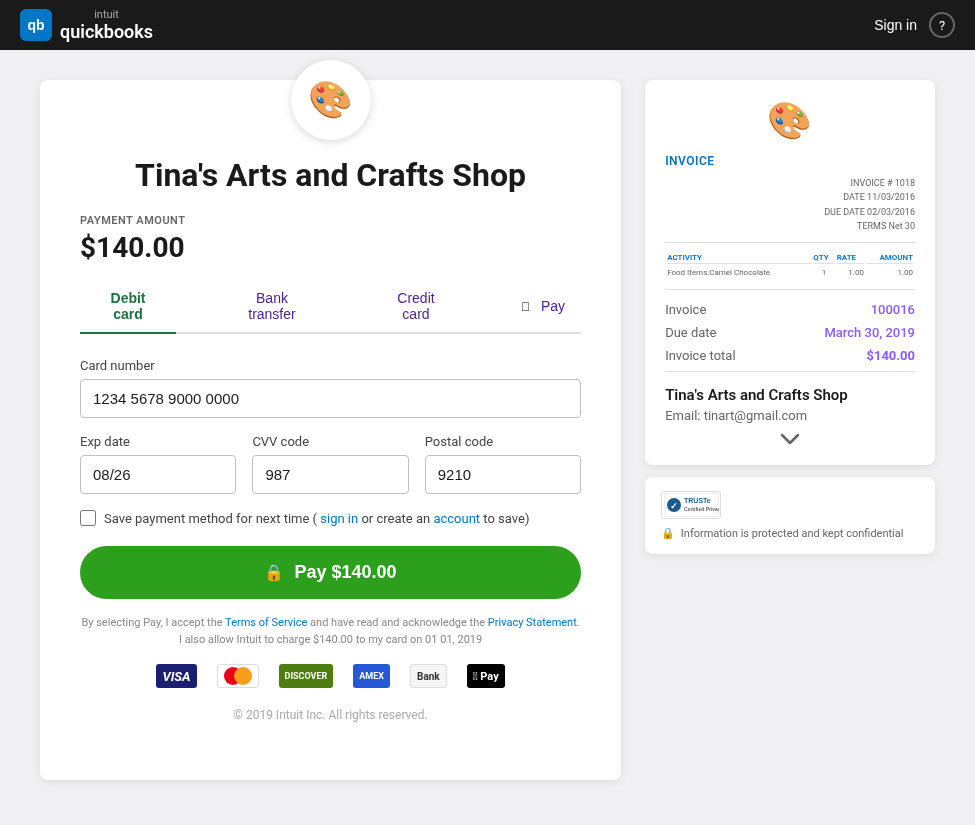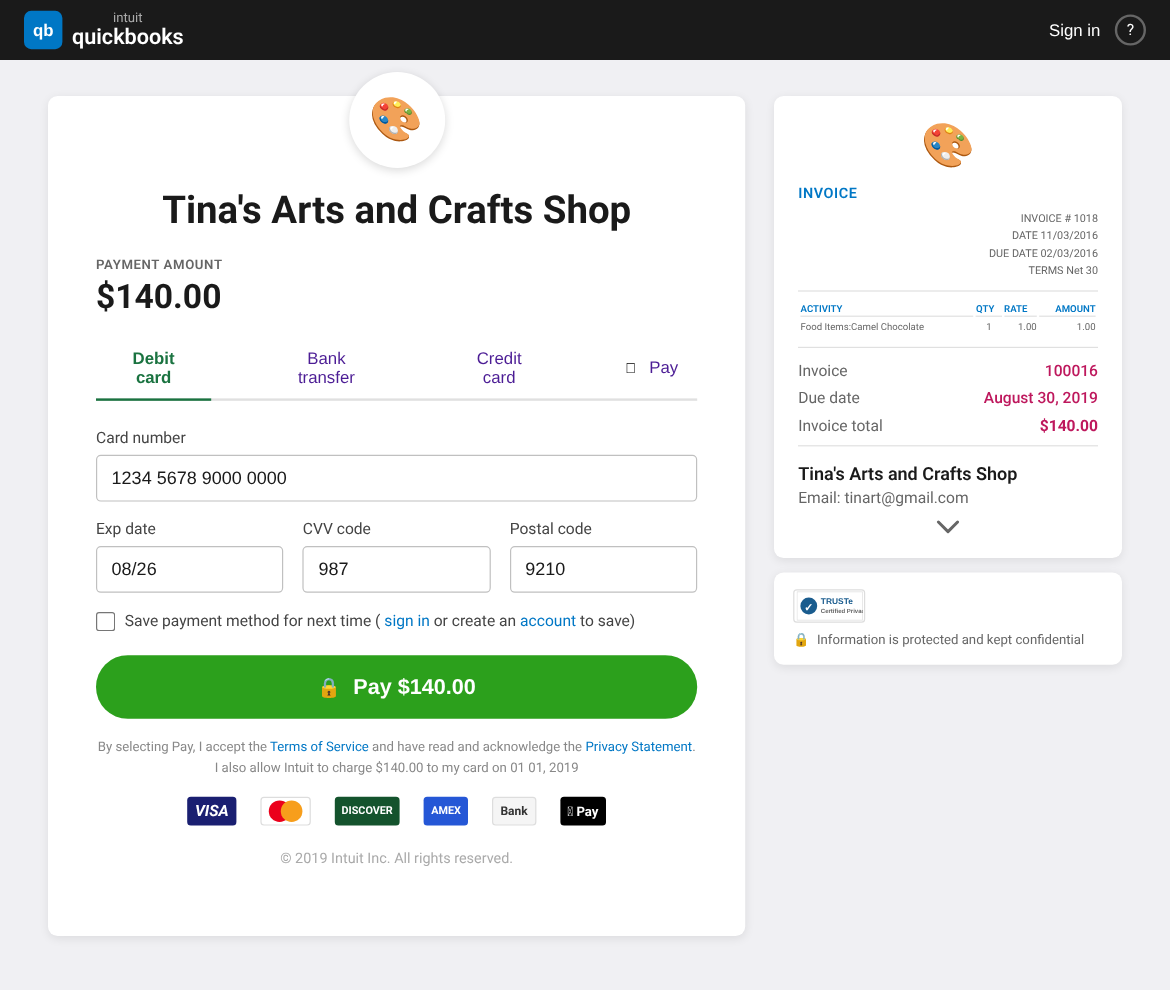--- a/index.html
+++ b/index.html
@@ -261,21 +261,21 @@
       border-radius: 3px;
       display: flex;
       align-items: center;
       justify-content: center;
       font-size: 10px;
       font-weight: 700;
       padding: 2px 6px;
     }
     .visa-icon { background: #1a1f71; color: white; font-style: italic; font-size: 13px; }
     .mc-icon { background: white; border: 1px solid #ddd; }
-    .discover-icon { background: #14532d; color: white; font-size: 9px; }
+    .discover-icon { background: #4d7c0f; color: white; font-size: 9px; }
     .amex-icon { background: #2557D6; color: white; font-size: 9px; }
     .bank-icon { background: #f5f5f5; border: 1px solid #ddd; color: #333; font-size: 10px; }
     .applepay-icon { background: black; color: white; font-size: 11px; border-radius: 3px; padding: 2px 6px; }
 
     .footer-text {
       font-size: 12px;
       color: #aaa;
       text-align: center;
     }
 
@@ -350,21 +350,21 @@
       justify-content: space-between;
       align-items: center;
       margin-bottom: 8px;
     }
     .invoice-info-label {
       font-size: 13px;
       color: #666;
     }
     .invoice-info-value {
       font-size: 13px;
-      color: #be185d;
+      color: #8b5cf6;
       font-weight: 500;
     }
     .invoice-info-value.total {
       font-weight: 700;
     }
 
     .shop-contact-section {
       border-top: 1px solid #e0e0e0;
       padding-top: 14px;
       margin-top: 4px;
@@ -585,21 +585,21 @@
         </tbody>
       </table>
 
       <div class="invoice-info-section">
         <div class="invoice-info-row">
           <span class="invoice-info-label">Invoice</span>
           <span class="invoice-info-value">100016</span>
         </div>
         <div class="invoice-info-row">
           <span class="invoice-info-label">Due date</span>
-          <span class="invoice-info-value">August 30, 2019</span>
+          <span class="invoice-info-value">March 30, 2019</span>
         </div>
         <div class="invoice-info-row">
           <span class="invoice-info-label">Invoice total</span>
           <span class="invoice-info-value total">$140.00</span>
         </div>
       </div>
 
       <div class="shop-contact-section">
         <div class="shop-contact-name">Tina's Arts and Crafts Shop</div>
         <div class="shop-contact-email">Email: <span>tinart@gmail.com</span></div>

